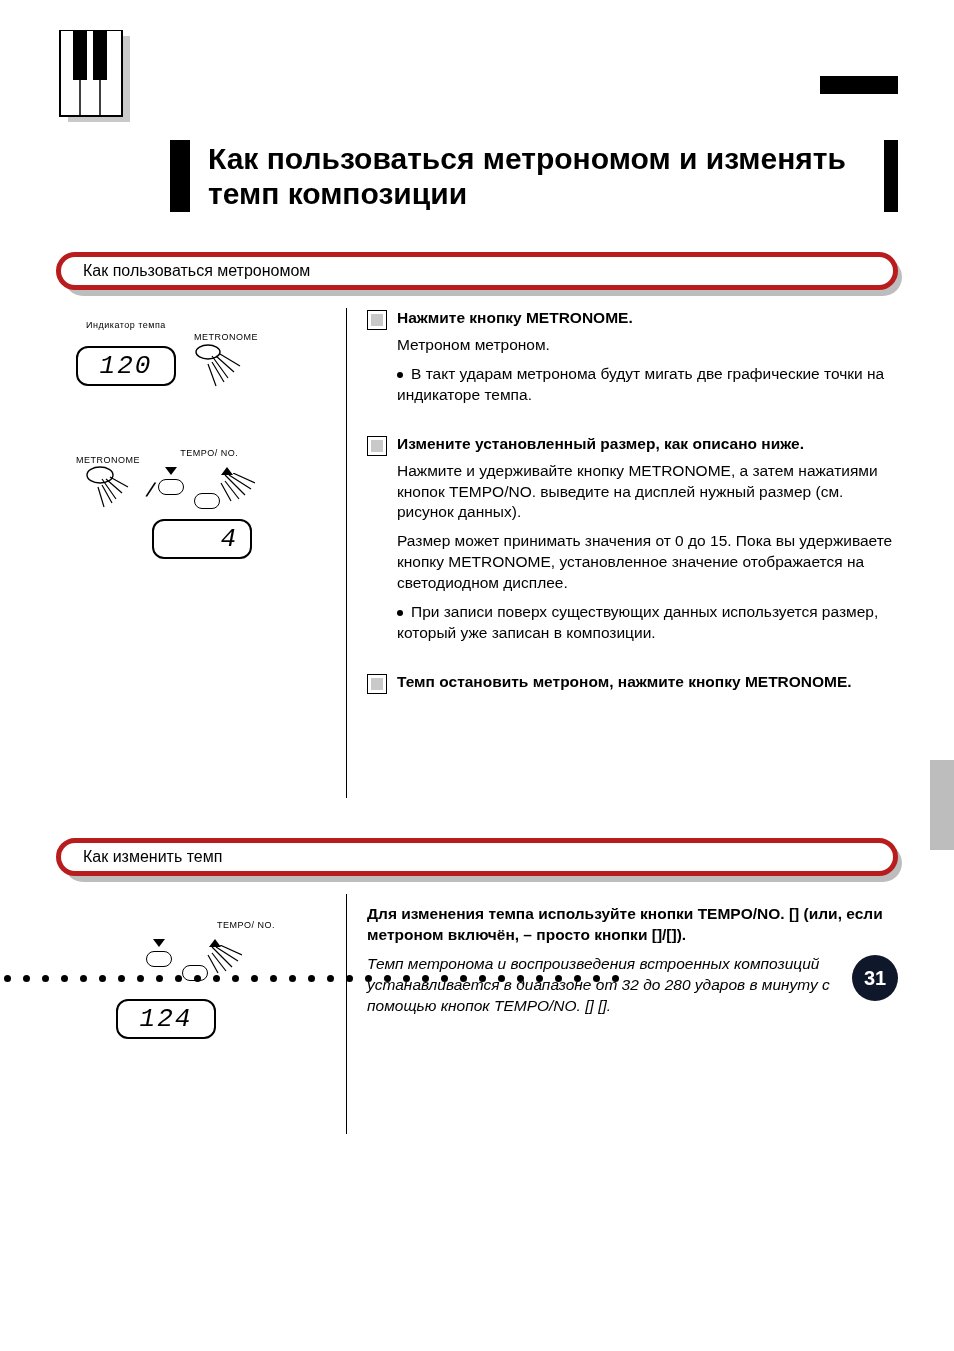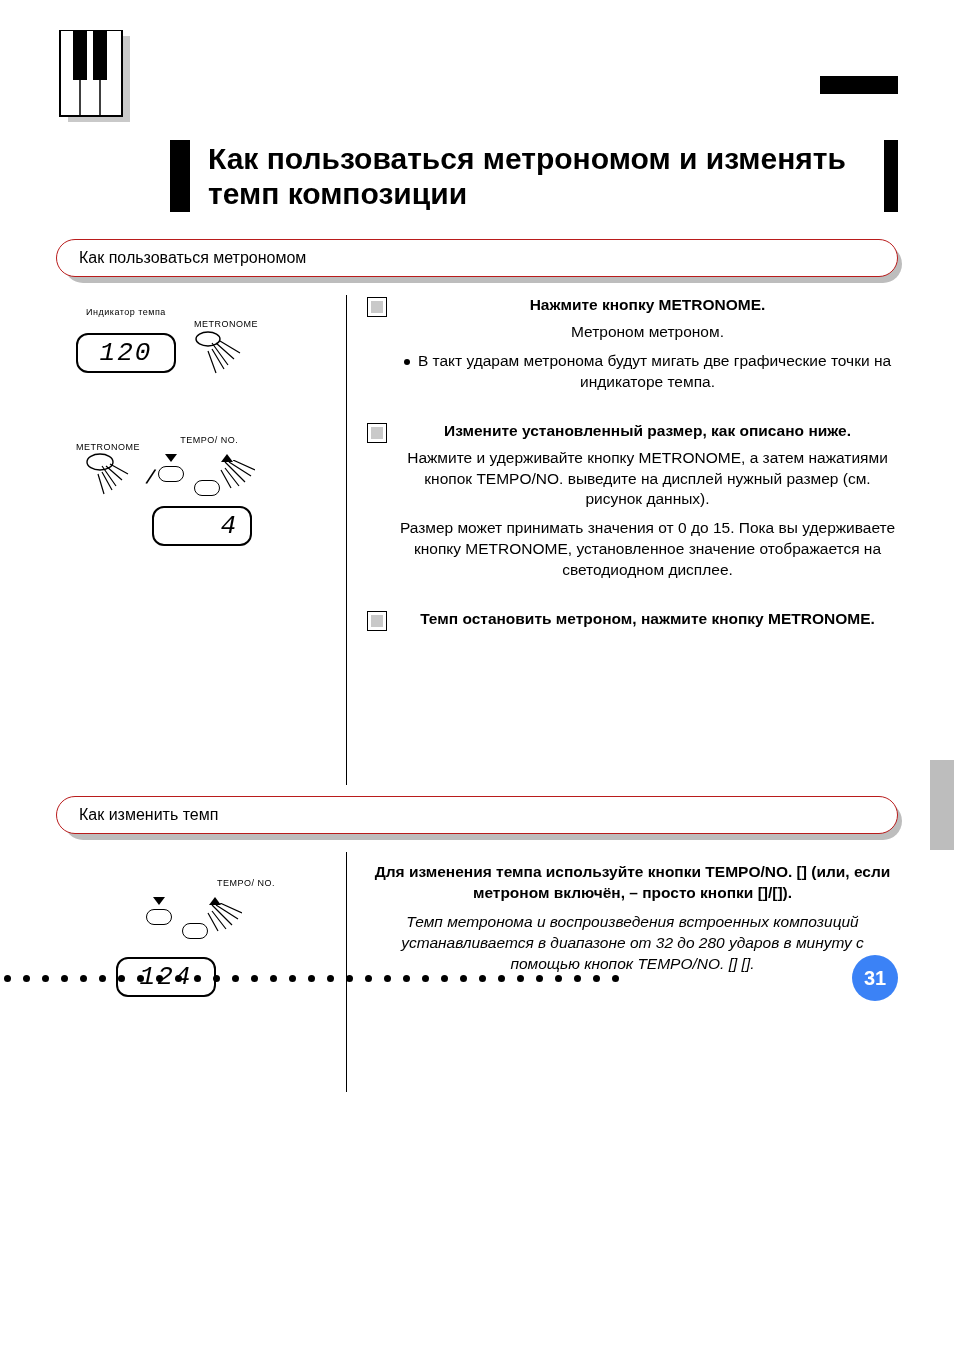--- a/index.html
+++ b/index.html
@@ -10,21 +10,21 @@
     height: 1351px;
     background: #fff;
     font-family: Arial, Helvetica, sans-serif;
     color: #000;
     position: relative;
   }
   .page {
     position: relative;
     width: 954px;
     height: 1061px;
-    padding: 17px 56px 40px 56px;
+    padding: 30px 56px 40px 56px;
   }
 
   
   .logo {
     position: absolute;
     top: 30px;
     left: 56px;
     width: 80px;
     height: 100px;
   }
@@ -76,21 +76,21 @@
     position: absolute;
     left: 8px; right: -4px; top: 6px; height: 38px;
     border-radius: 19px;
     background: #bdbdbd;
     z-index: 0;
   }
   .pill-wrap .pill-front {
     position: relative;
     z-index: 1;
     height: 38px;
-    border: 1px solid #b91c1c;
+    border: 5px solid #b91c1c;
     border-radius: 19px;
     background: #fff;
     display: flex;
     align-items: center;
     padding-left: 22px;
     font-size: 16px;
   }
 
   .section {
     position: relative;
@@ -125,21 +125,20 @@
   .step-icon::before {
     content: "";
     position: absolute;
     left: 3px; top: 3px; right: 3px; bottom: 3px;
     background: #c9c9c9;
   }
   .step-row {
     display: flex;
     align-items: flex-start;
     margin-top: 20px;
-    text-align: center;
   }
   .step-row .step-body { flex: 1; }
   .step-title { font-weight: bold; margin-bottom: 6px; }
   .step-para { margin-bottom: 8px; }
 
   .bullet { display:inline-block; width:6px; height:6px; background:#000; border-radius:50%; margin-right:8px; vertical-align: middle; }
 
   
   .lcd {
     width: 100px; height: 40px;
@@ -168,21 +167,21 @@
     width:26px;height:16px;border:1.5px solid #000;border-radius:8px;display:inline-block;
   }
 
   
   .page-number {
     position:absolute;
     right: 56px;
     bottom: 60px;
     width: 46px; height: 46px;
     border-radius: 50%;
-    background: #3b82f6;
+    background: #0f172a;
     color: #fff;
     display:flex;align-items:center;justify-content:center;
     font-size: 20px;
     font-weight: bold;
   }
   .dots {
     position:absolute;
     left: 0;
     bottom: 78px;
     width: 620px;
@@ -295,34 +294,37 @@
             </div>
           </div>
         </div>
 
         <div class="step-row">
           <span class="step-icon"></span>
           <div class="step-body">
             <div class="step-title">Измените установленный размер, как описано ниже.</div>
             <div class="step-para">Нажмите и удерживайте кнопку METRONOME, а затем нажатиями кнопок TEMPO/NO. выведите на дисплей нужный размер (см. рисунок данных).</div>
             <div class="step-para">Размер может принимать значения от 0 до 15. Пока вы удерживаете кнопку METRONOME, установленное значение отображается на светодиодном дисплее.</div>
+            <div class="step-para" style="padding-left:0;">
+              <span class="bullet"></span><span>При записи поверх существующих данных используется размер, который уже записан в композиции.</span>
+            </div>
           </div>
         </div>
 
         <div class="step-row">
           <span class="step-icon"></span>
           <div class="step-body">
             <div class="step-title">Темп остановить метроном, нажмите кнопку METRONOME.</div>
           </div>
         </div>
       </div>
     </div>
   </div>
 
-  <div style="margin-top: 11px;">
+  <div style="margin-top: 40px;">
     <div class="pill-wrap" style="margin-top:10px;">
       <div class="shadow"></div>
       <div class="pill-front">Как изменить темп</div>
     </div>
 
     <div class="section" style="height: 240px; margin-top: 18px;">
       <div class="left-col">
         <div style="margin-top:14px; margin-left:90px;">
           <div class="small-label" style="margin-bottom:3px;">TEMPO/ NO.</div>
           <div style="display:flex; gap:10px; align-items:flex-start;">

